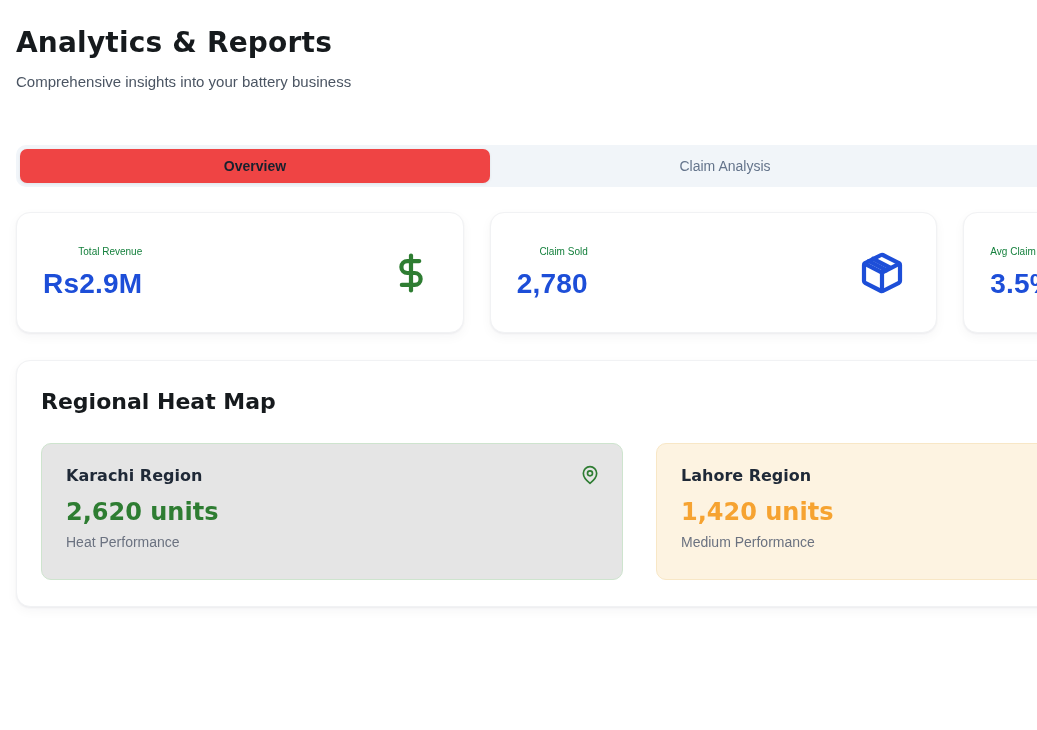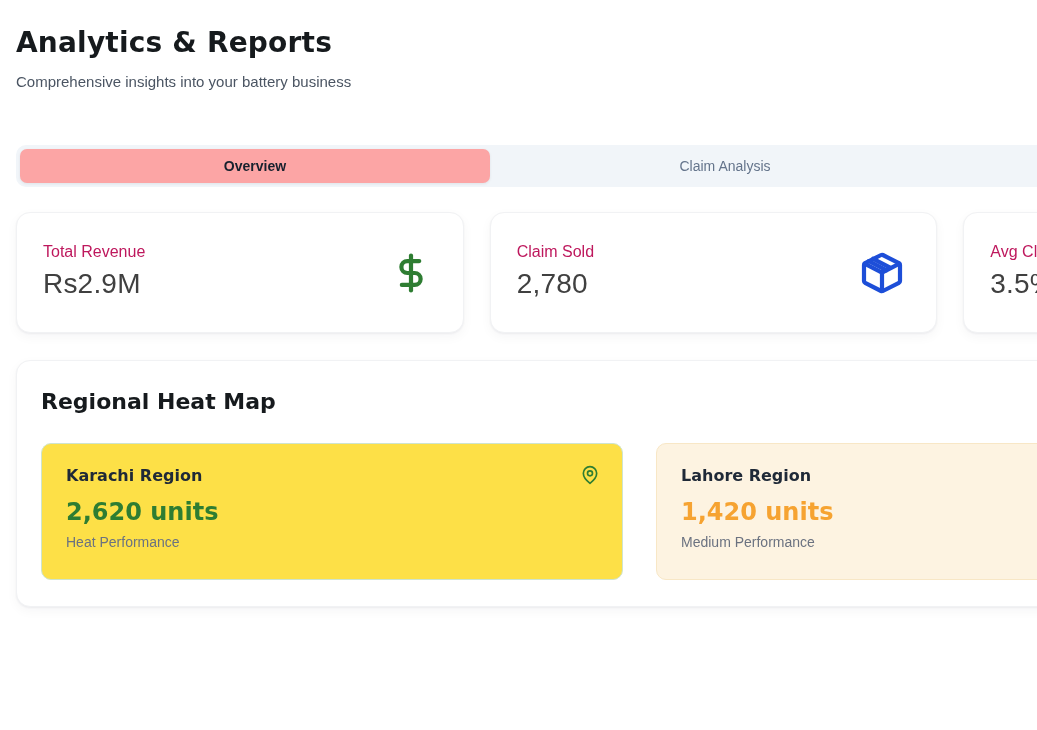--- a/index.html
+++ b/index.html
@@ -34,43 +34,43 @@
     display:flex; align-items:stretch;
   }
   .tab {
     width:470px; border:none; background:transparent;
     font-family:"Liberation Sans", sans-serif;
     font-size:14px; font-weight:500; color:#64748b;
     border-radius:7px; cursor:pointer;
     display:flex; align-items:center; justify-content:center;
   }
   .tab.active {
-    background:#fca5a5; color:#17212e; font-weight:600;
+    background:#ef4444; color:#17212e; font-weight:600;
     box-shadow:0 1px 3px rgba(15,23,42,.08);
   }
 
   
   .stats-row {
     margin-top:25px;
     width:1395px;
     display:flex; gap:26px;
   }
   .stat-card {
     flex:1 1 0;
     background:#ffffff;
     border:1px solid #f1f2f4;
     border-radius:14px;
     box-shadow:0 1px 2px rgba(16,24,40,.05), 0 4px 12px rgba(16,24,40,.04);
     height:121px;
     padding:0 30px 0 26px;
     display:flex; align-items:center; justify-content:space-between;
   }
-  .stat-label { font-size:16px; font-weight:500; color:#be185d; line-height:18px; }
+  .stat-label { font-size:10px; font-weight:500; color:#15803d; line-height:18px;text-align:right; }
   .stat-value {
-    margin-top:5px; font-size:28px; font-weight:400; color:#404040;
+    margin-top:5px; font-size:28px; font-weight:700; color:#1d4ed8;
     line-height:36px; letter-spacing:.2px;
   }
   .stat-icon { flex:0 0 auto; display:flex; align-items:center; }
 
   
   .heatmap-card {
     margin-top:27px;
     width:1395px;
     background:#ffffff;
     border:1px solid #f1f2f4;
@@ -158,21 +158,21 @@
         </div>
       </div>
 
     </div>
 
     <section class="heatmap-card">
       <h2 class="heatmap-title">Regional Heat Map</h2>
 
       <div class="regions">
 
-        <div class="region-card" style="background: #fde047; border-color: rgb(206, 228, 206);">
+        <div class="region-card" style="background: #e5e5e5; border-color: rgb(206, 228, 206);">
           <div class="region-name">Karachi Region</div>
           <span class="region-pin" style="color: rgb(46, 125, 50);">
             <svg width="20" height="20" viewBox="0 0 24 24" fill="none" stroke="currentColor" stroke-width="2" stroke-linecap="round" stroke-linejoin="round">
               <path d="M20 10c0 6-8 12-8 12s-8-6-8-12a8 8 0 0 1 16 0Z"></path>
               <circle cx="12" cy="10" r="3"></circle>
             </svg>
           </span>
           <div class="region-units" style="color: rgb(46, 125, 50);">2,620 units</div>
           <div class="region-performance">Heat Performance</div>
         </div>

